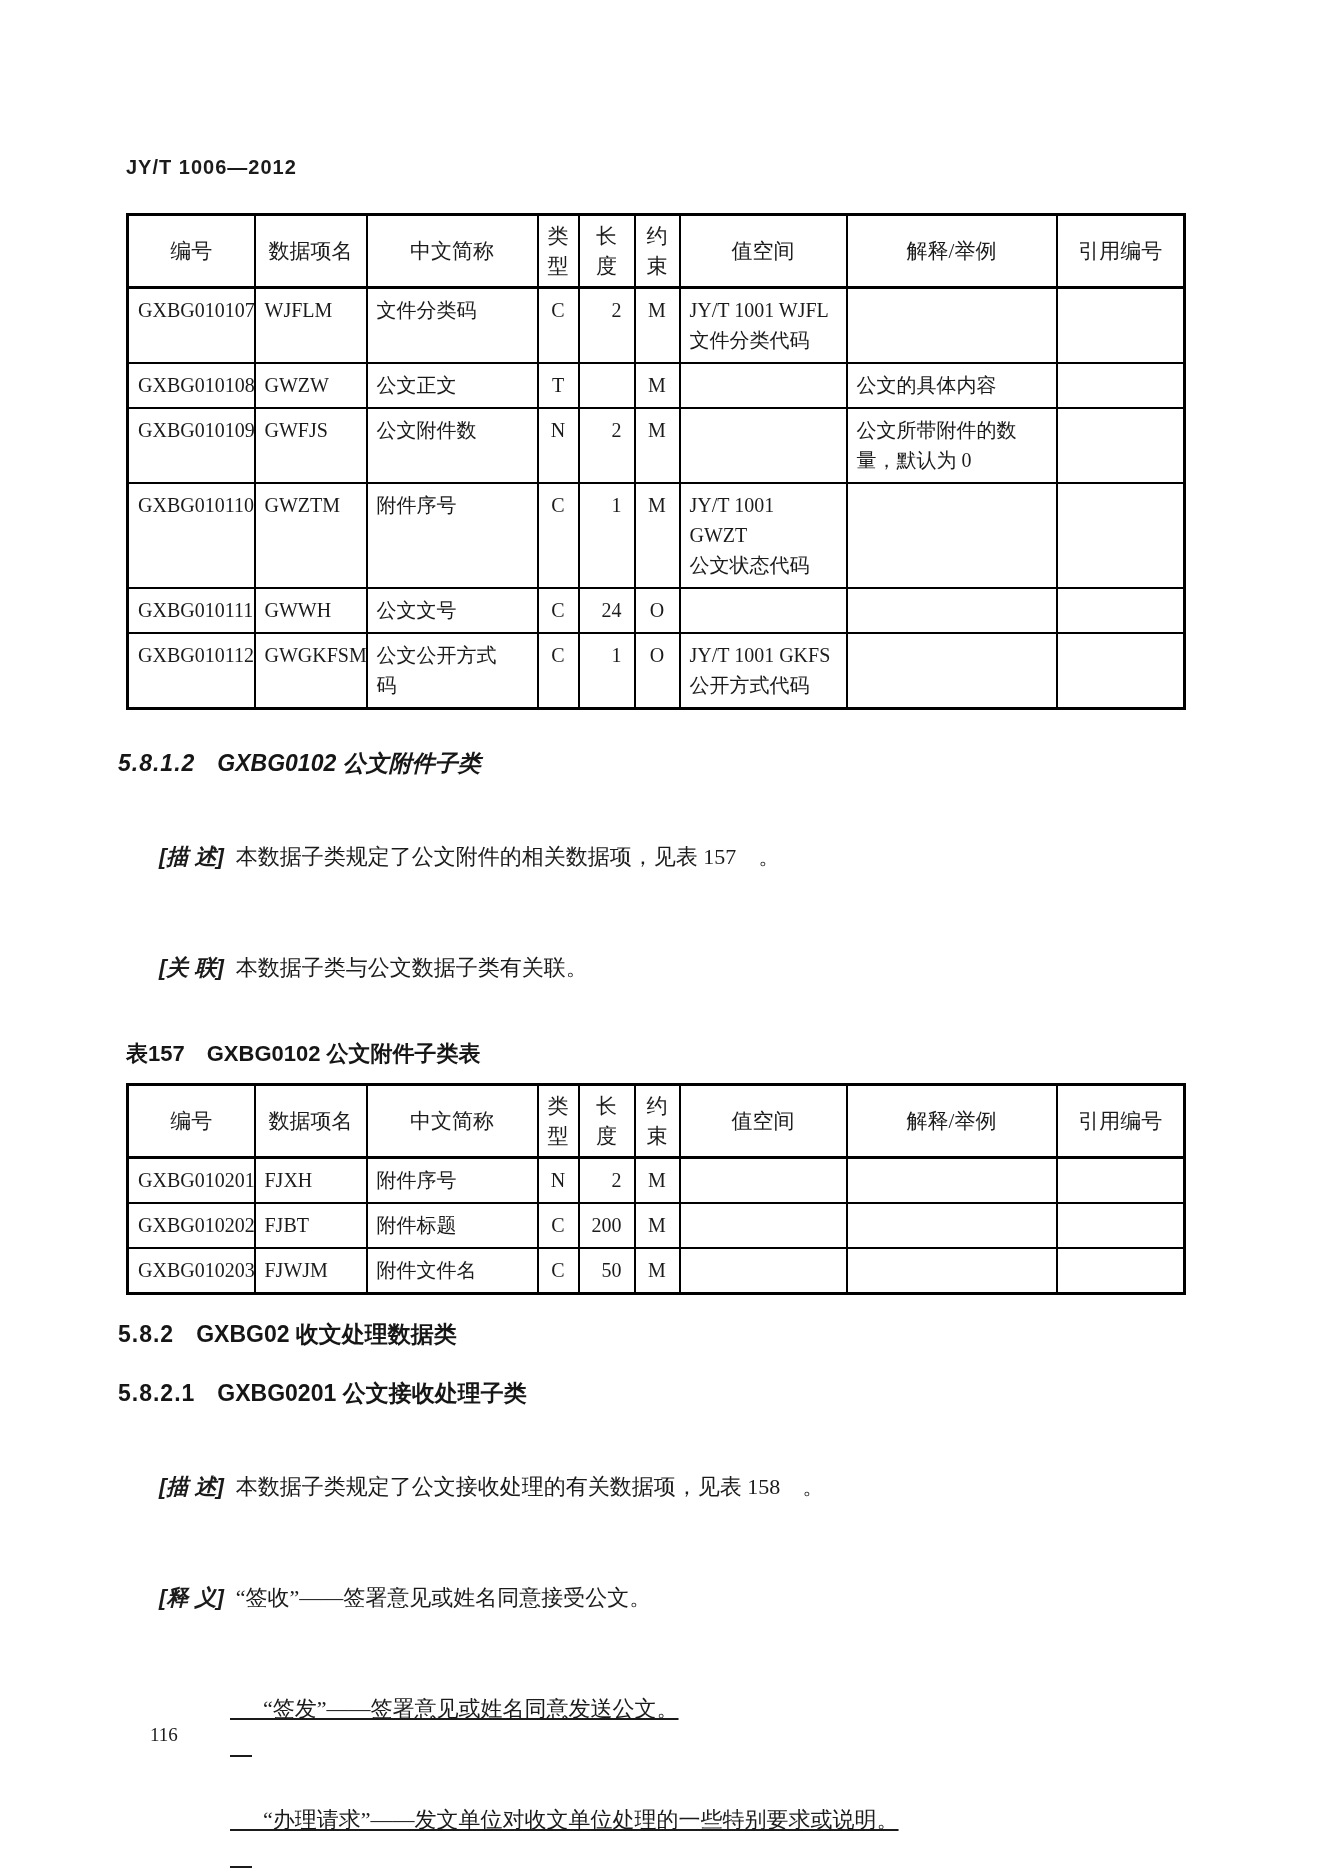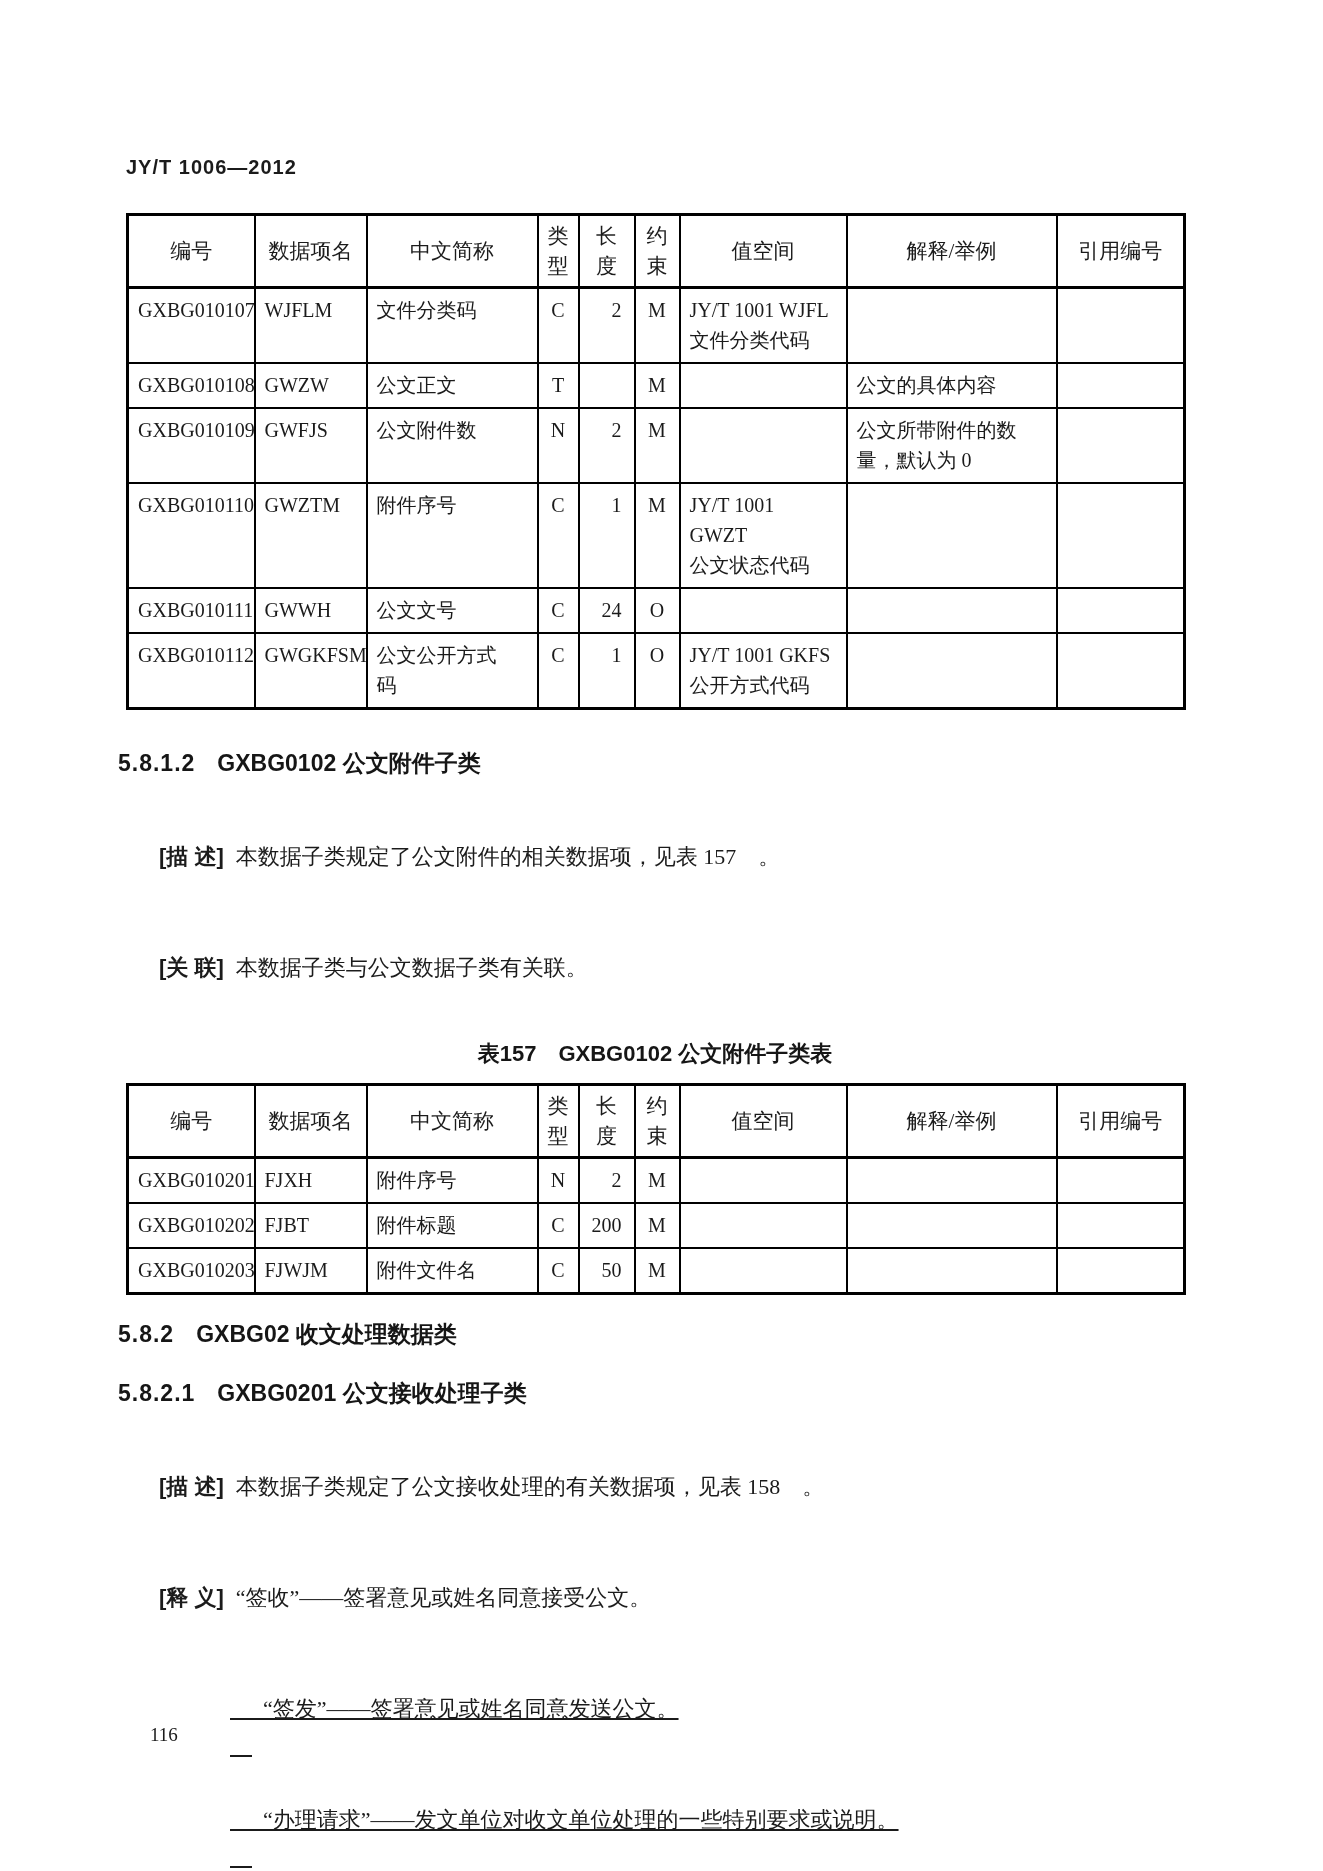--- a/index.html
+++ b/index.html
@@ -39,36 +39,36 @@
   col.c1{width:127px} col.c2{width:112px} col.c3{width:171px}
   col.c4{width:41px}  col.c5{width:56px}  col.c6{width:45px}
   col.c7{width:167px} col.c8{width:210px} col.c9{width:128px}
 
   .section-heading {
     font-family:"Liberation Sans", sans-serif;
     font-weight:bold; font-size:23px; color:#161616;
     margin-left:-8px;
   }
   .section-heading .sec-num { margin-right:22px; letter-spacing:1px; }
-  .mt-h1 { margin-top:38px; }
+  .mt-h1 { margin-top:38px;font-style:italic; }
   .mt-h2 { margin-top:24px; }
   .mt-h3 { margin-top:28px; }
 
   .para-block { margin-top:22px; }
   .para {
     font-size:22px; line-height:37px; white-space:pre-wrap;
   }
   .para .plabel {
     font-family:"Liberation Sans", sans-serif;
-    font-weight:bold; margin-right:12px;
+    font-weight:bold; margin-right:12px;font-style:italic;
   }
   .para.indent { padding-left:104px;text-decoration:underline; }
 
   .table-caption {
-    margin-top:16px; text-align:center;
+    margin-top:16px; text-align:left;
     font-family:"Liberation Sans", sans-serif;
     font-weight:bold; font-size:22px; color:#161616;
     white-space:pre-wrap;
   }
   .cap-gap { margin-top:14px; }
 
   .page-number {
     position:absolute; left:150px; top:1724px;
     font-size:19px;
   }

